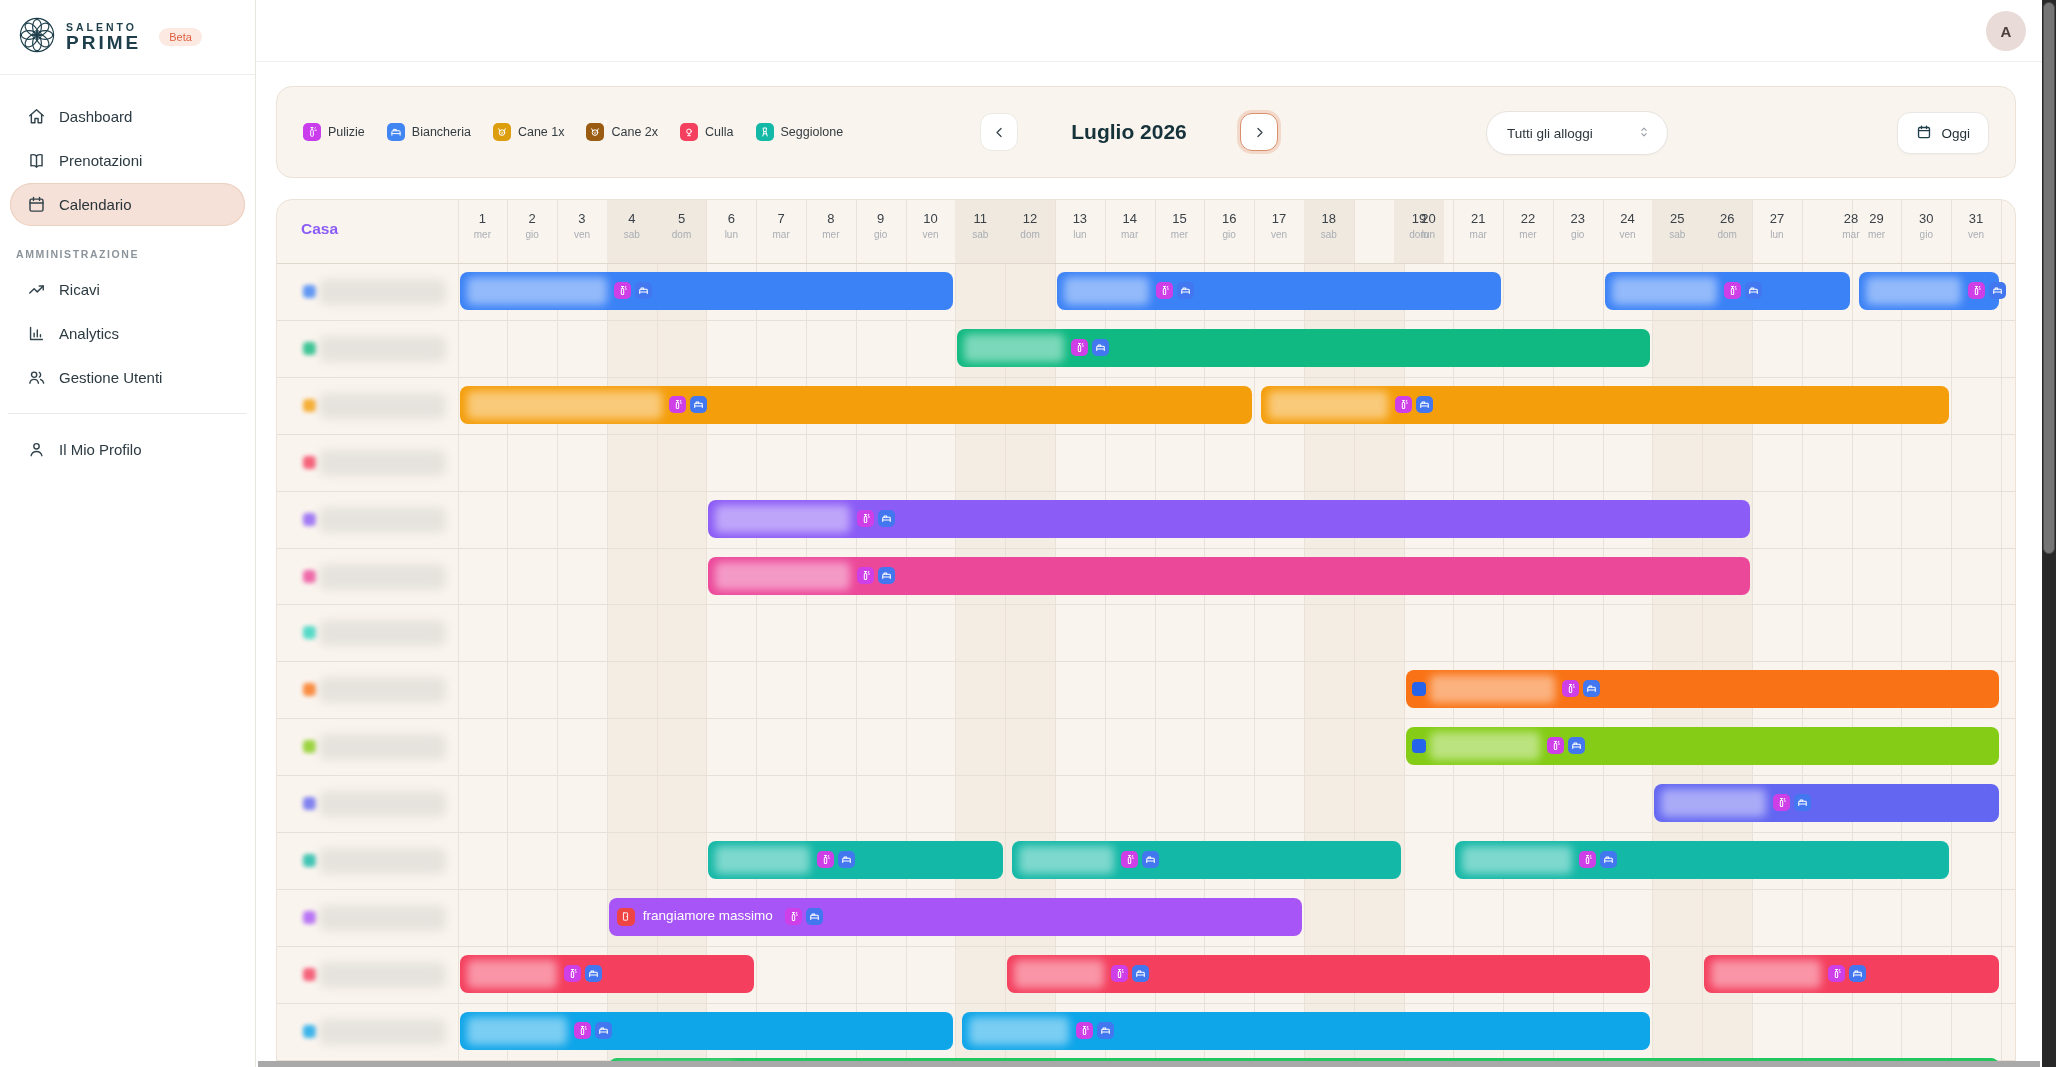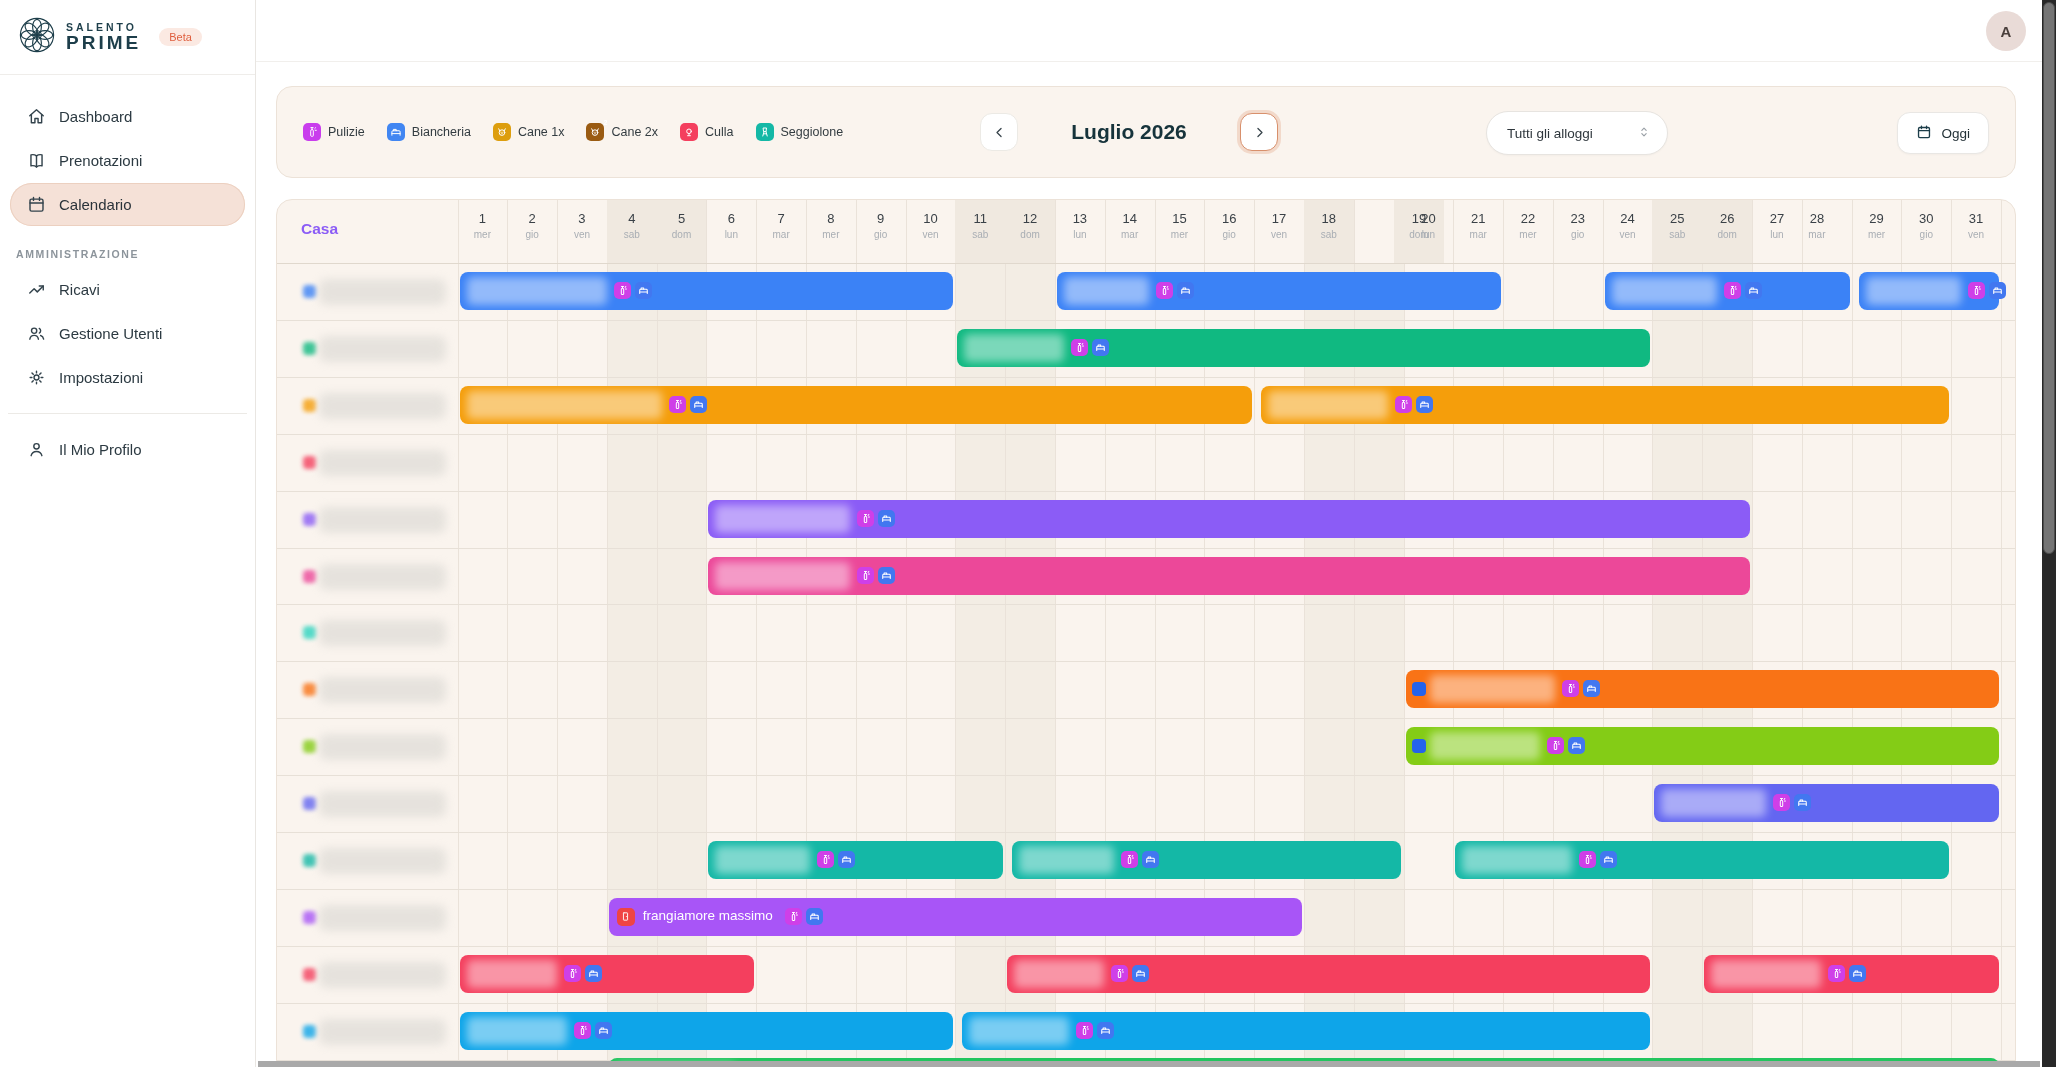--- a/index.html
+++ b/index.html
@@ -136,35 +136,35 @@
             <svg viewBox="0 0 24 24" fill="none" stroke="currentColor" stroke-width="1.8" stroke-linecap="round" stroke-linejoin="round">
               <path d="M3.5 16.5l5.5-5.5 4 4 7.5-7.5"></path>
               <path d="M15.5 7.5h5v5"></path>
             </svg>
           </span>
           <span>Ricavi</span>
         </div>
         <div class="nav-item">
           <span class="nav-ic">
             <svg viewBox="0 0 24 24" fill="none" stroke="currentColor" stroke-width="1.8" stroke-linecap="round" stroke-linejoin="round">
+              <path d="M4.5 4.5v15h15"></path>
+              <path d="M9 16v-4.5M13 16V7.5M17 16v-2.5"></path>
+            </svg>
+          </span>
+          <span>Analytics</span>
+        </div>
+        <div class="nav-item">
+          <span class="nav-ic">
+            <svg viewBox="0 0 24 24" fill="none" stroke="currentColor" stroke-width="1.8" stroke-linecap="round" stroke-linejoin="round">
               <circle cx="9" cy="8.5" r="3.3"></circle>
               <path d="M3.6 19.2c.5-3 2.6-4.8 5.4-4.8s4.9 1.8 5.4 4.8"></path>
               <path d="M15.5 5.6a3.3 3.3 0 010 5.8M17.2 14.6c2.1.6 3.4 2.2 3.8 4.4"></path>
             </svg>
           </span>
           <span>Gestione Utenti</span>
-        </div>
-        <div class="nav-item">
-          <span class="nav-ic">
-            <svg viewBox="0 0 24 24" fill="none" stroke="currentColor" stroke-width="1.8" stroke-linecap="round" stroke-linejoin="round">
-              <circle cx="12" cy="12" r="3.1"></circle>
-              <path d="M12 4v2.2M12 17.8V20M20 12h-2.2M6.2 12H4M17.7 6.3l-1.6 1.6M7.9 16.1l-1.6 1.6M17.7 17.7l-1.6-1.6M7.9 7.9L6.3 6.3"></path>
-            </svg>
-          </span>
-          <span>Impostazioni</span>
         </div>
       </nav>
     <div class="nav-divider"></div>
     <nav id="nav-profile" style="padding-top:0">
         <div class="nav-item">
           <span class="nav-ic">
             <svg viewBox="0 0 24 24" fill="none" stroke="currentColor" stroke-width="1.8" stroke-linecap="round" stroke-linejoin="round">
               <circle cx="12" cy="8" r="3.4"></circle>
               <path d="M5.2 19.8c.8-3.4 3.4-5.3 6.8-5.3s6 1.9 6.8 5.3"></path>
             </svg>
@@ -379,21 +379,21 @@
         <div class="day-dow">sab</div>
       </div>
       <div class="day-head we" style="left:1425.25px;width:49.79px">
         <div class="day-num">26</div>
         <div class="day-dow">dom</div>
       </div>
       <div class="day-head" style="left:1475.04px;width:49.79px">
         <div class="day-num">27</div>
         <div class="day-dow">lun</div>
       </div>
-      <div class="day-head" style="left:1515px;width:49.79px">
+      <div class="day-head" style="left:1549px;width:49.79px">
         <div class="day-num">28</div>
         <div class="day-dow">mar</div>
       </div>
       <div class="day-head" style="left:1574.62px;width:49.79px">
         <div class="day-num">29</div>
         <div class="day-dow">mer</div>
       </div>
       <div class="day-head" style="left:1624.41px;width:49.79px">
         <div class="day-num">30</div>
         <div class="day-dow">gio</div>

